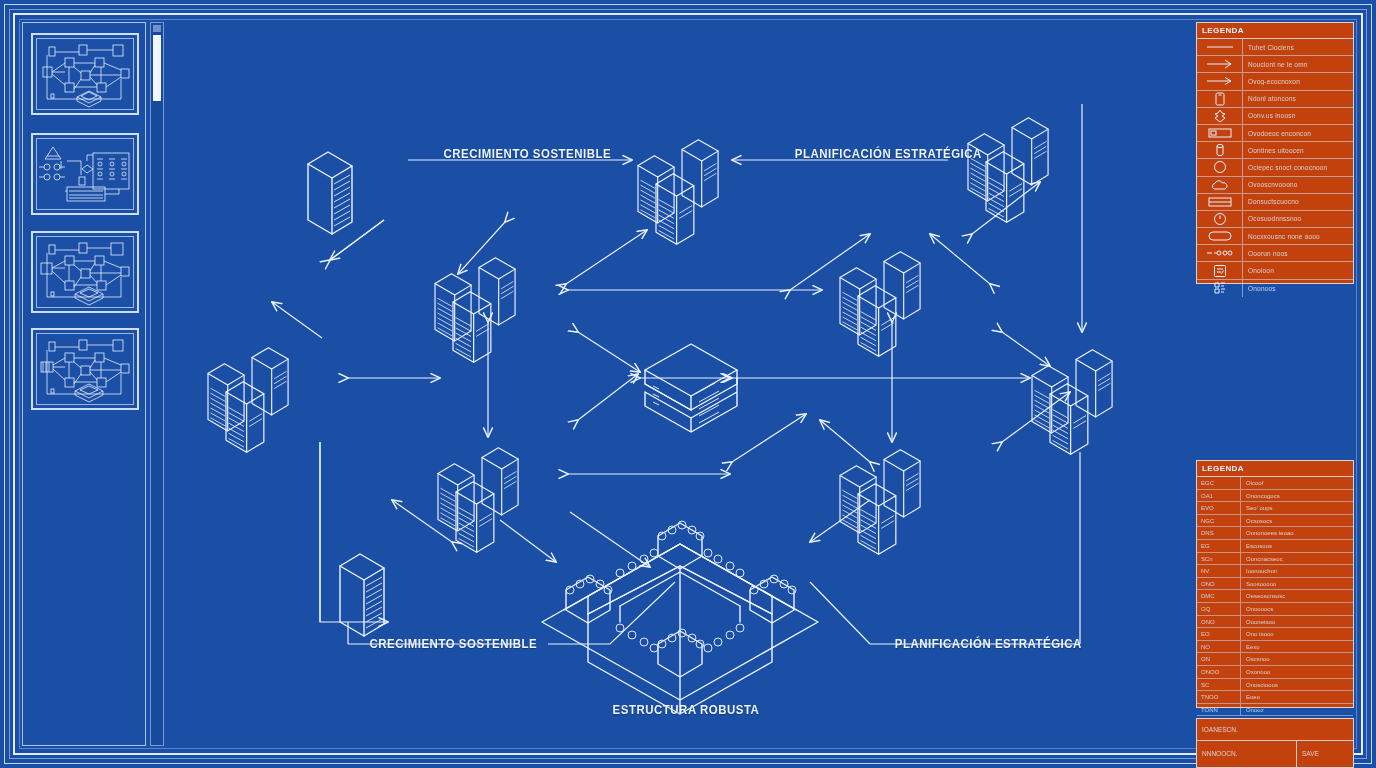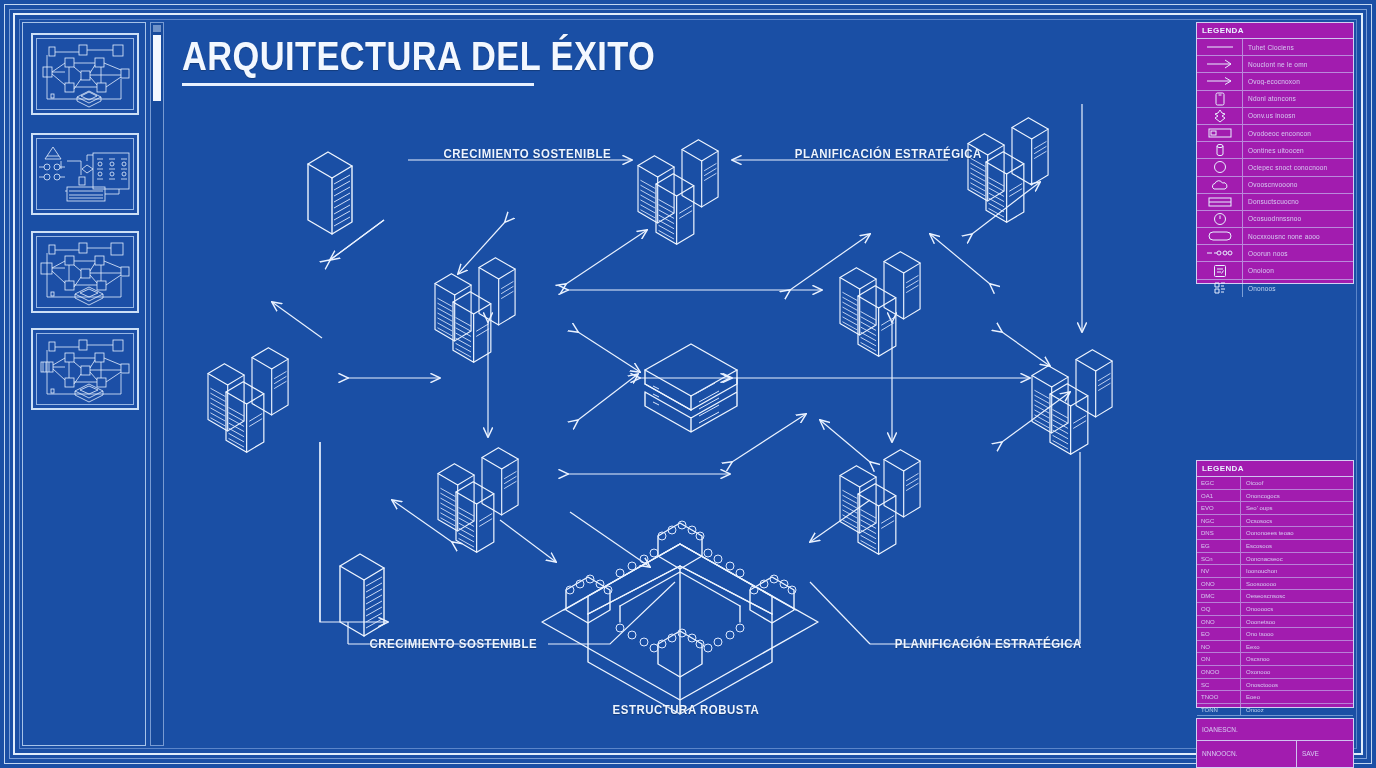--- a/index.html
+++ b/index.html
@@ -111,21 +111,21 @@
   .dlabel.c { transform: translateX(-50%) scaleX(0.88); }
 
   
   #right-panel {
     position: absolute; left: 1196px; top: 22px;
     width: 158px; height: 724px;
   }
   .rp-box {
     position: absolute; left: 0; width: 158px;
     border: 1px solid rgba(220,238,255,0.85);
-    background: #a21caf;
+    background: #c2410c;
   }
   #legend-box { top: 0px; height: 262px; }
   #table-box  { top: 438px; height: 248px; }
   #titleblock { top: 696px; height: 50px; }
 
   .rp-head {
     height: 16px; line-height: 16px;
     padding-left: 5px;
     border-bottom: 1px solid rgba(220,238,255,0.8);
     font-size: 8px; font-weight: 700;
@@ -300,24 +300,20 @@
     </div>
   </div>
 
   <div id="sb-track">
     <div id="sb-cap"></div>
     <div id="sb-thumb"></div>
   </div>
 
   <div id="canvas-area">
 
-    <div id="title-wrap">
-      <div id="page-title">ARQUITECTURA DEL ÉXITO</div>
-      <div id="title-rule"></div>
-    </div>
 
     <svg id="diagram-svg" width="1016" height="724" viewBox="0 0 1016 724">
       <defs>
         <marker id="ah" markerWidth="9" markerHeight="9" refX="8" refY="4.5" orient="auto">
           <path d="M0,0.6 L8.4,4.5 L0,8.4" fill="none" stroke="#eaf2ff" stroke-width="1.2"></path>
         </marker>
 
         <g id="rack">
           <path class="stroke" d="M0,14 L20,2 L44,16 L44,72 L24,84 L0,70 Z"></path>
           <path class="stroke" d="M0,14 L24,28 L44,16"></path>

